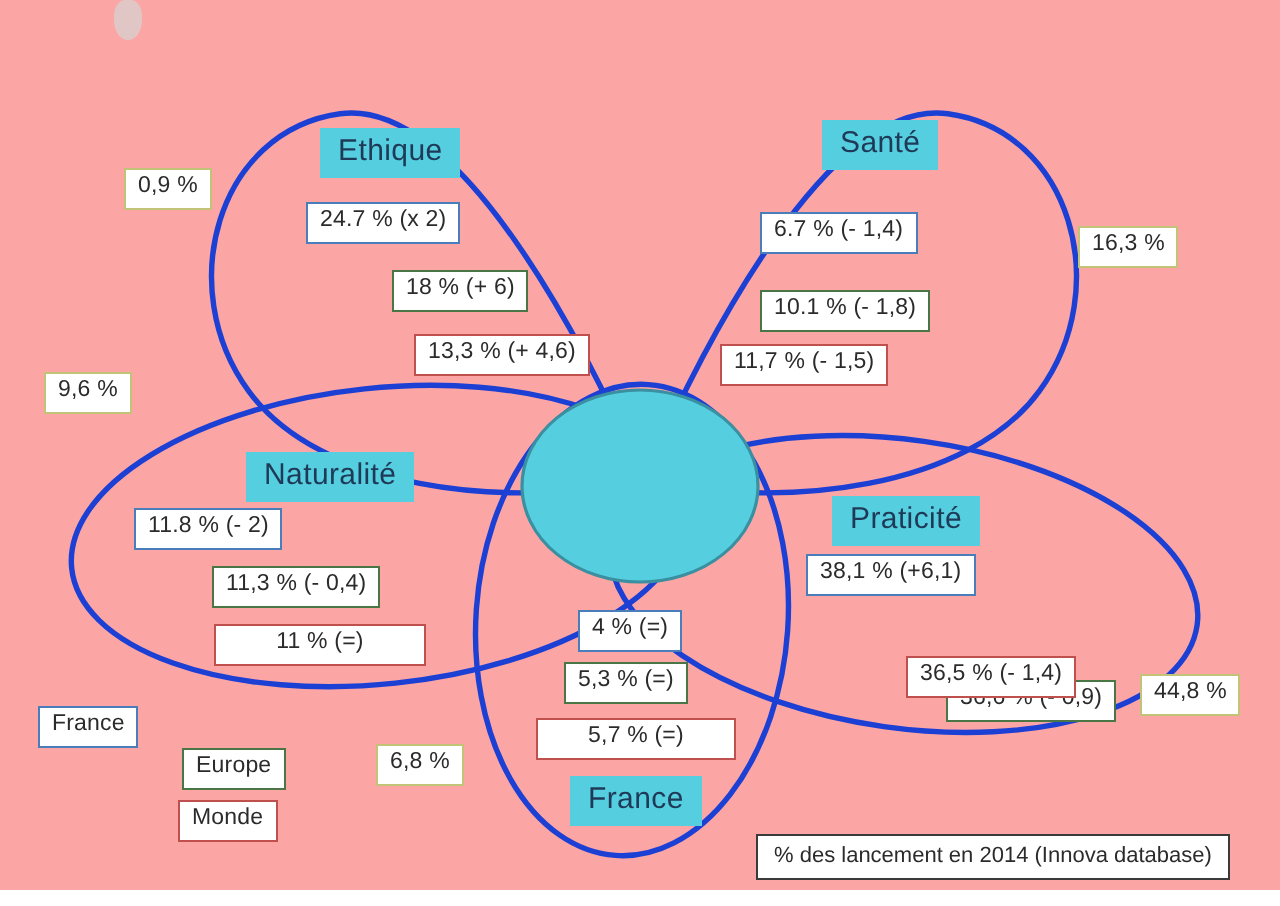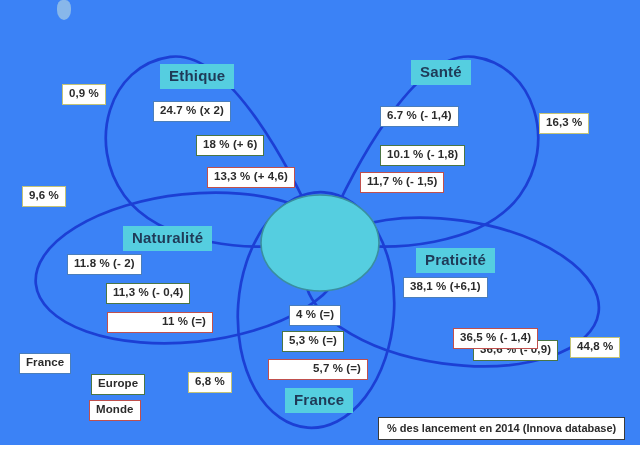--- a/index.html
+++ b/index.html
@@ -7,23 +7,22 @@
     padding: 0;
     background: #ffffff;
   }
   body {
     font-family: "Liberation Sans", sans-serif;
   }
   #canvas {
     position: relative;
     width: 640px;
     height: 445px;
-    background: #3b82f6;
+    background: #fca5a5;
     overflow: hidden;
-    font-weight: bold;
   }
   #petals {
     position: absolute;
     left: 0;
     top: 0;
     width: 640px;
     height: 453px;
   }
   
   .box {
@@ -34,21 +33,21 @@
     color: #2b2b2b;
     font-size: 11.5px;
     line-height: 1;
     padding: 3px 6px 4px 6px;
     white-space: nowrap;
     text-align: center;
     letter-spacing: .1px;
   }
   .box.blue   { border-color: #4a7ebb; }
   .box.green  { border-color: #4a7544; }
-  .box.red    { border-color: #c0504d; text-align: right; }
+  .box.red    { border-color: #c0504d; }
   .box.olive  { border-color: #c3c377; }
 
   
   .chip {
     position: absolute;
     box-sizing: border-box;
     background: #55cee0;
     color: #1f3a57;
     font-size: 15px;
     line-height: 1;

